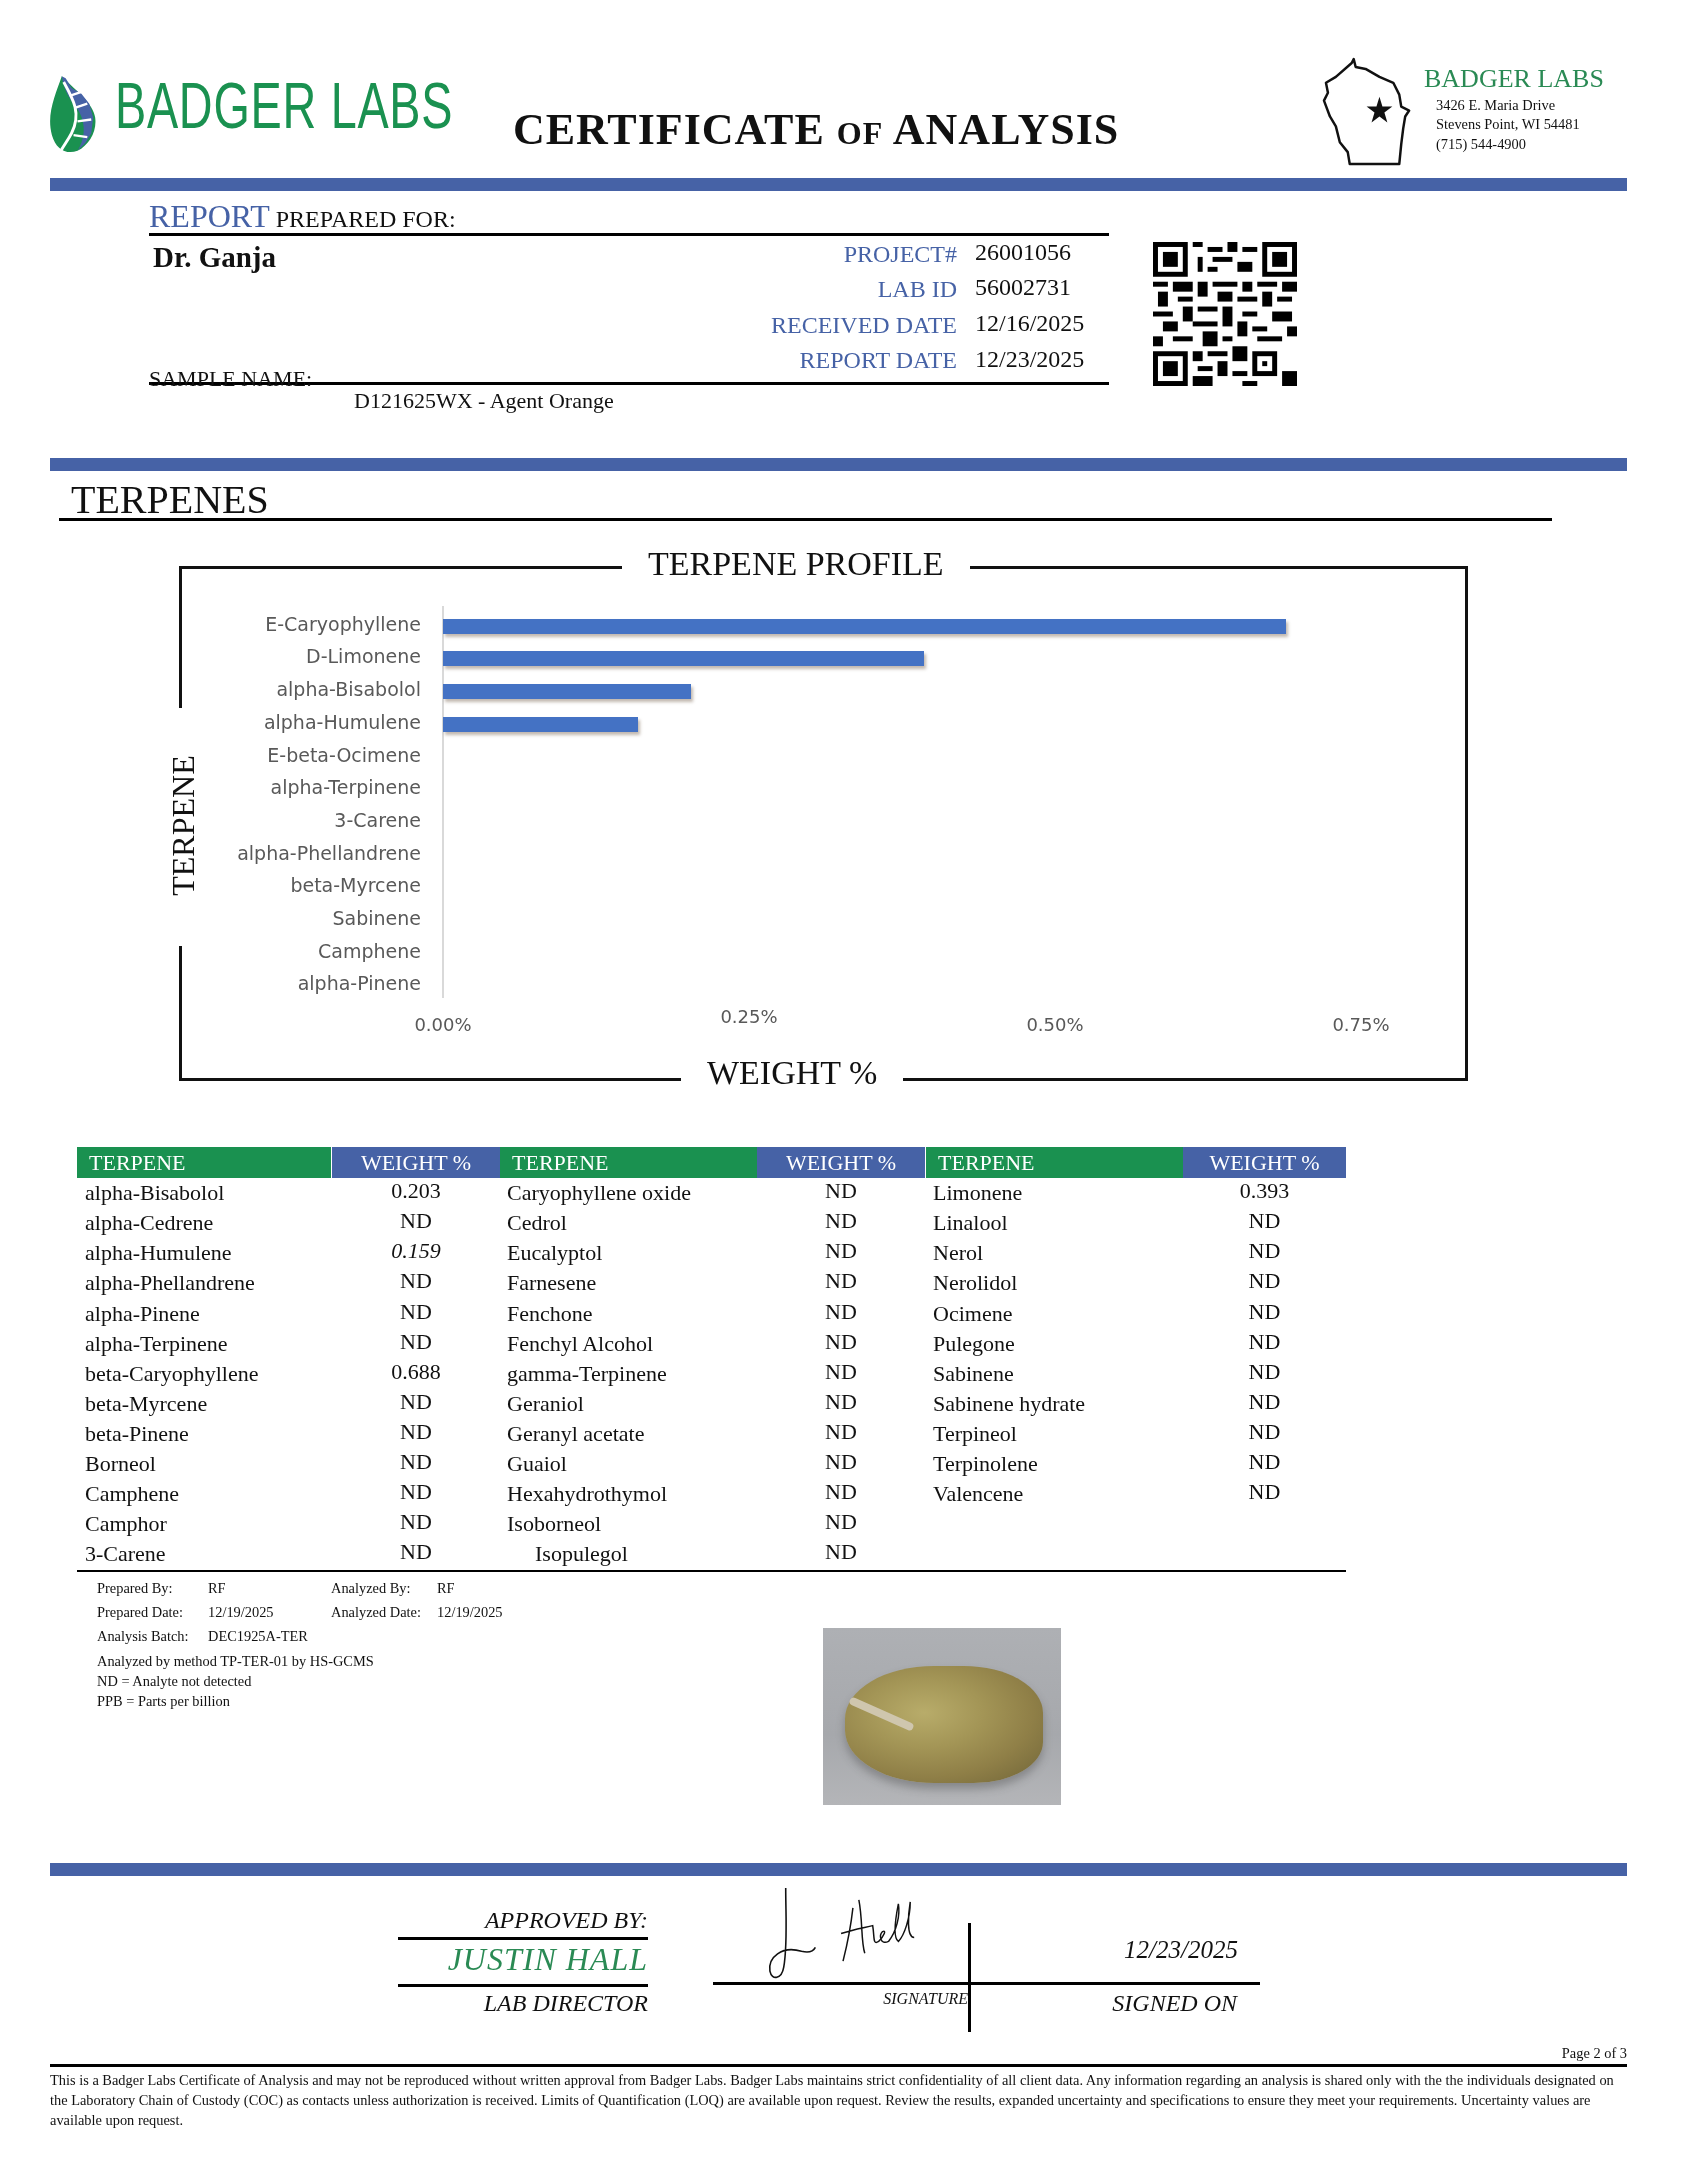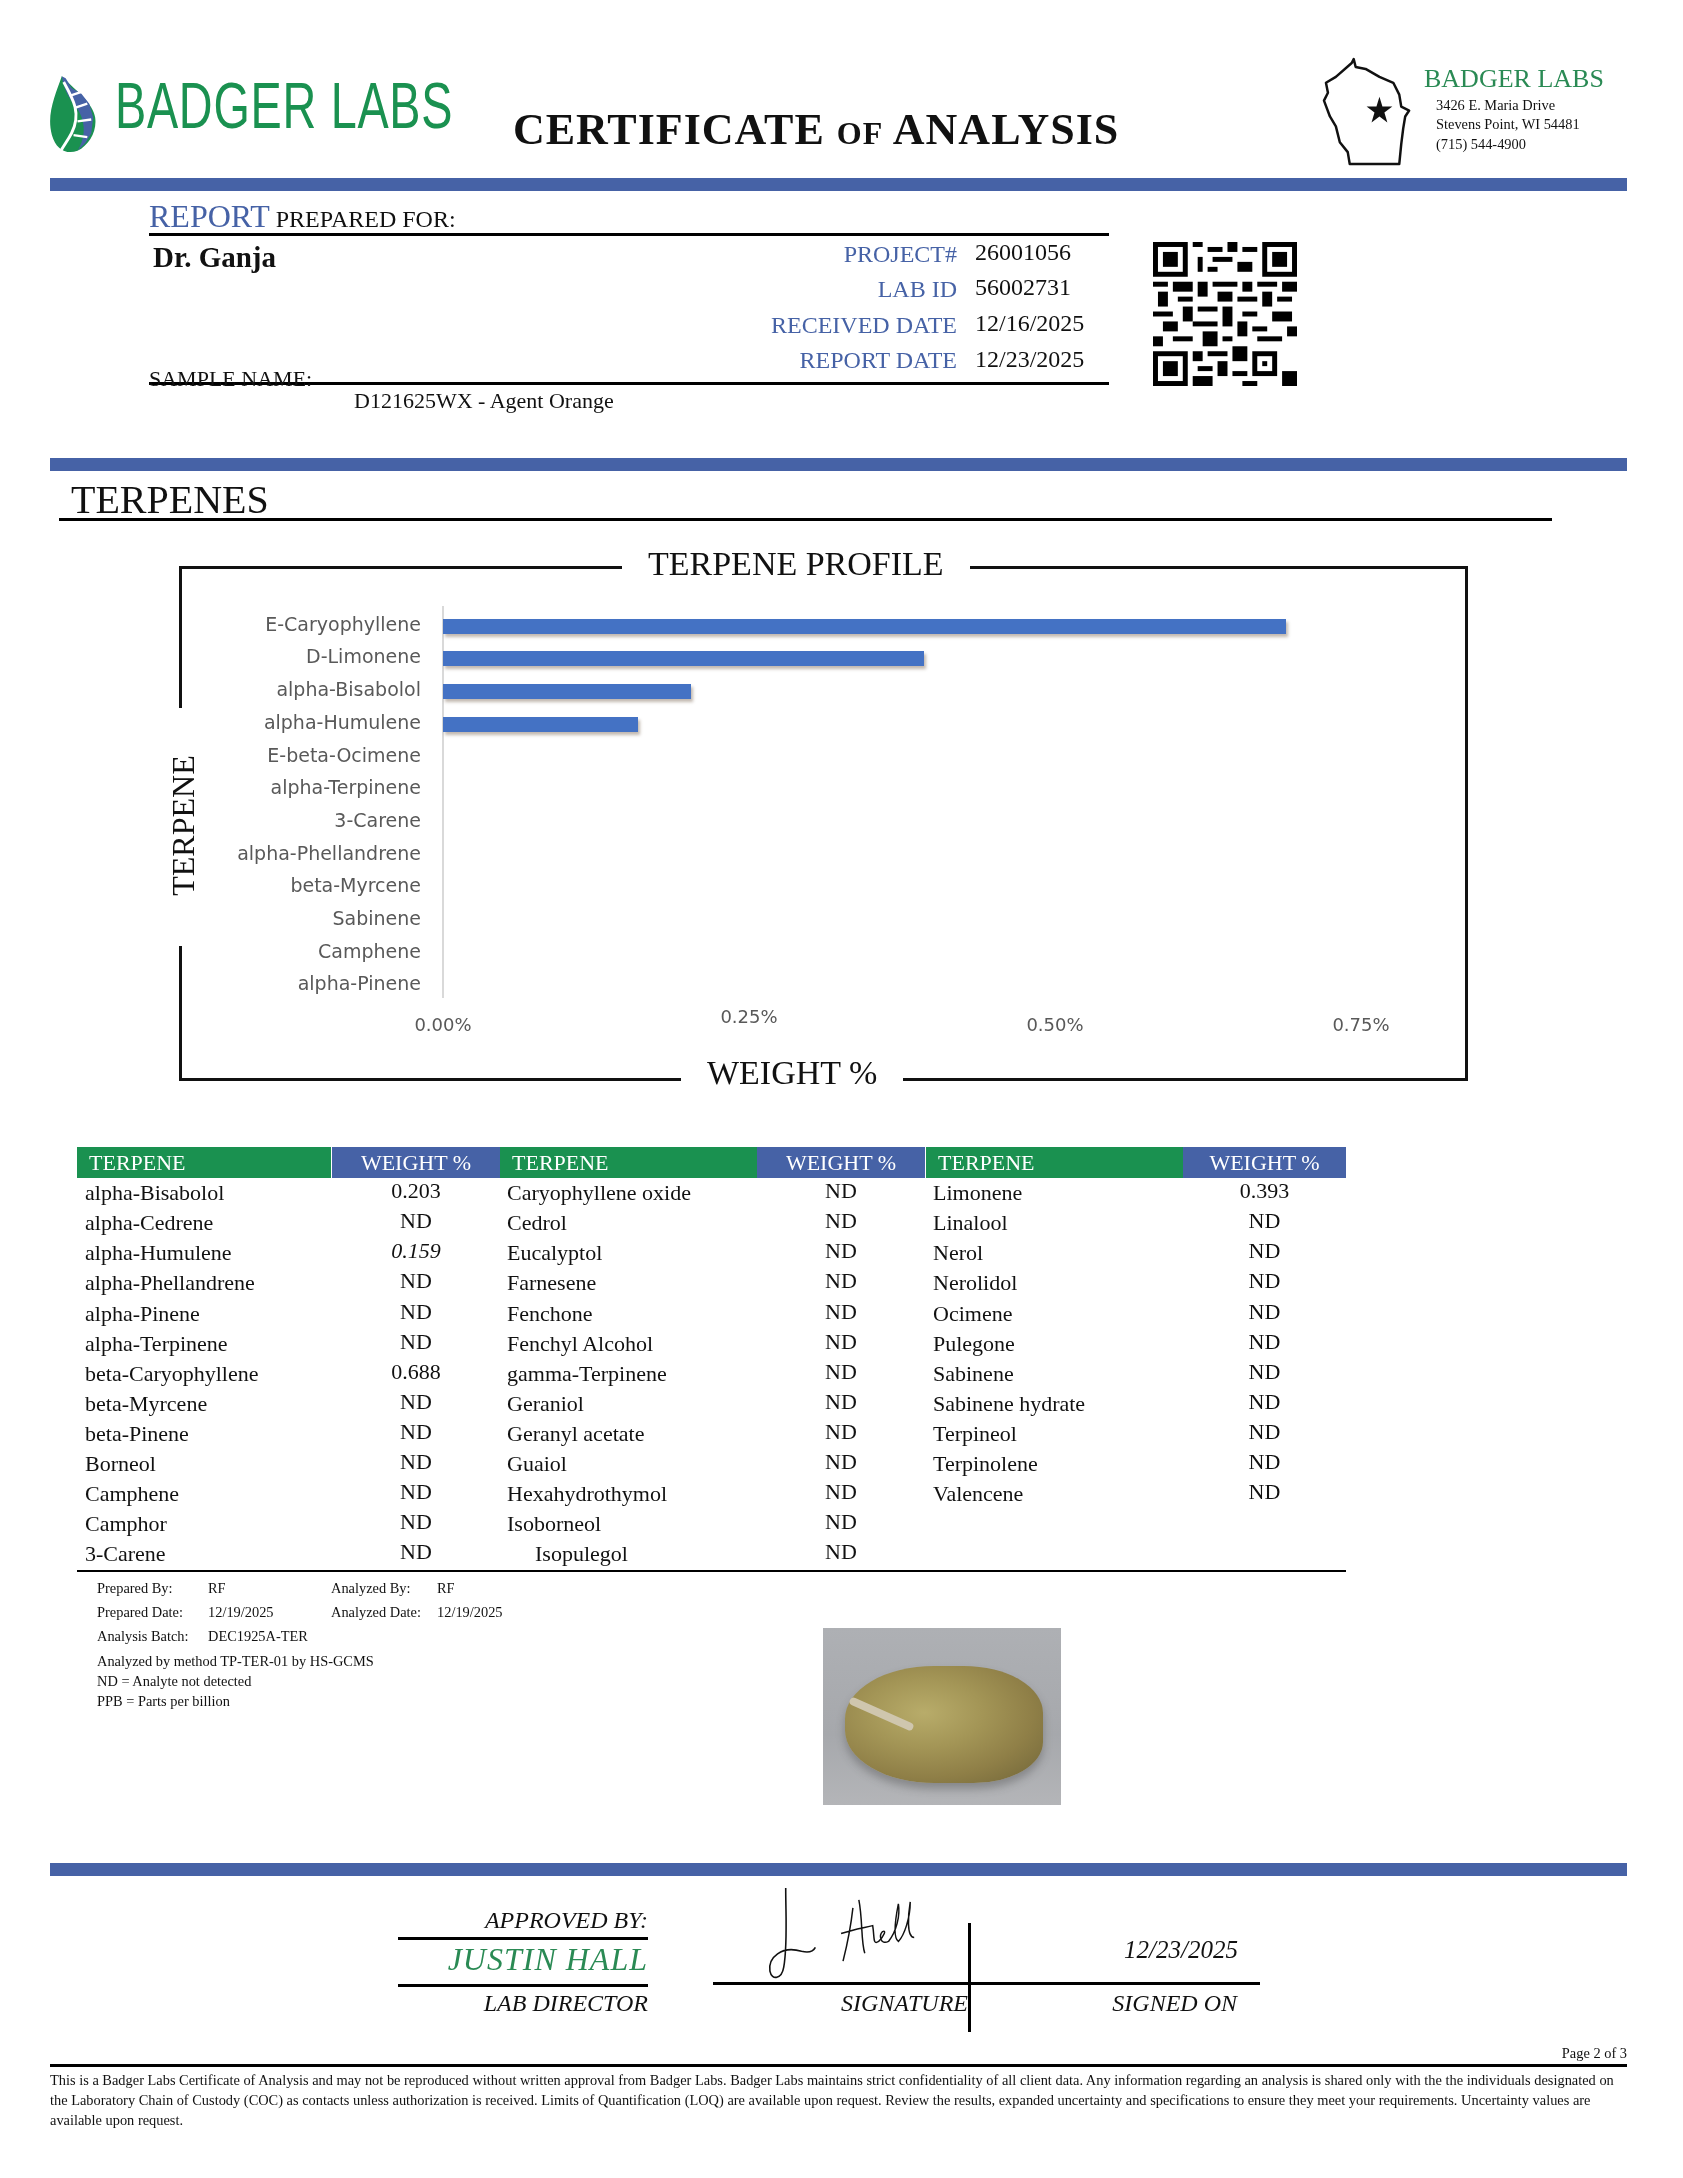--- a/index.html
+++ b/index.html
@@ -295,19 +295,19 @@
 <div class="hline" style="left:398px;top:1984px;width:250px;height:3px;"></div>
 <div class="sig-label" style="left:398px;top:1990px;width:250px;font-size:24px;">LAB DIRECTOR</div>
 
 <svg class="abs" style="left:762px;top:1886px;" width="168" height="99" viewBox="0 0 170 100">
   <path d="M24 2 C 24 30, 26 60, 22 82 C 20 94, 10 96, 8 86 C 6 72, 20 60, 40 66 C 48 68, 52 66, 54 62" fill="none" stroke="#111" stroke-width="1.6"></path>
   <path d="M92 22 C 90 40, 86 60, 82 76 M 98 14 C 102 34, 100 56, 104 68 M 80 48 C 92 44, 104 42, 112 40 C 114 52, 112 60, 118 56 C 124 50, 126 44, 122 46 C 118 50, 120 60, 128 56 C 136 46, 140 30, 138 18 C 136 28, 132 52, 138 56 C 144 50, 150 32, 150 16 C 148 28, 146 52, 154 52" fill="none" stroke="#111" stroke-width="1.5"></path>
 </svg>
 <div class="hline" style="left:713px;top:1982px;width:547px;height:3px;"></div>
 <div class="hline" style="left:968px;top:1923px;width:3px;height:109px;"></div>
 <div class="sig-label" style="left:990px;top:1936px;width:248px;font-size:25px;">12/23/2025</div>
-<div class="sig-label" style="left:713px;top:1990px;width:255px;font-size:24px;">SIGNATURE</div>
+<div class="sig-label" style="left:713px;top:1990px;width:255px;font-size:16px;">SIGNATURE</div>
 <div class="sig-label" style="left:980px;top:1990px;width:257px;font-size:24px;">SIGNED ON</div>
 
 <div class="abs" style="left:1485px;top:2045px;width:142px;text-align:right;font-size:14.4px;">Page 2 of 3</div>
 <div class="hline" style="left:50px;top:2064px;width:1577px;height:3px;"></div>
 <div class="footer" style="top:2070px;">This is a Badger Labs Certificate of Analysis and may not be reproduced without written approval from Badger Labs. Badger Labs maintains strict confidentiality of all client data. Any information regarding an analysis is shared only with the the individuals designated on the Laboratory Chain of Custody (COC) as contacts unless authorization is received. Limits of Quantification (LOQ) are available upon request. Review the results, expanded uncertainty and specifications to ensure they meet your requirements. Uncertainty values are available upon request.</div>
 
 
 </body></html>

